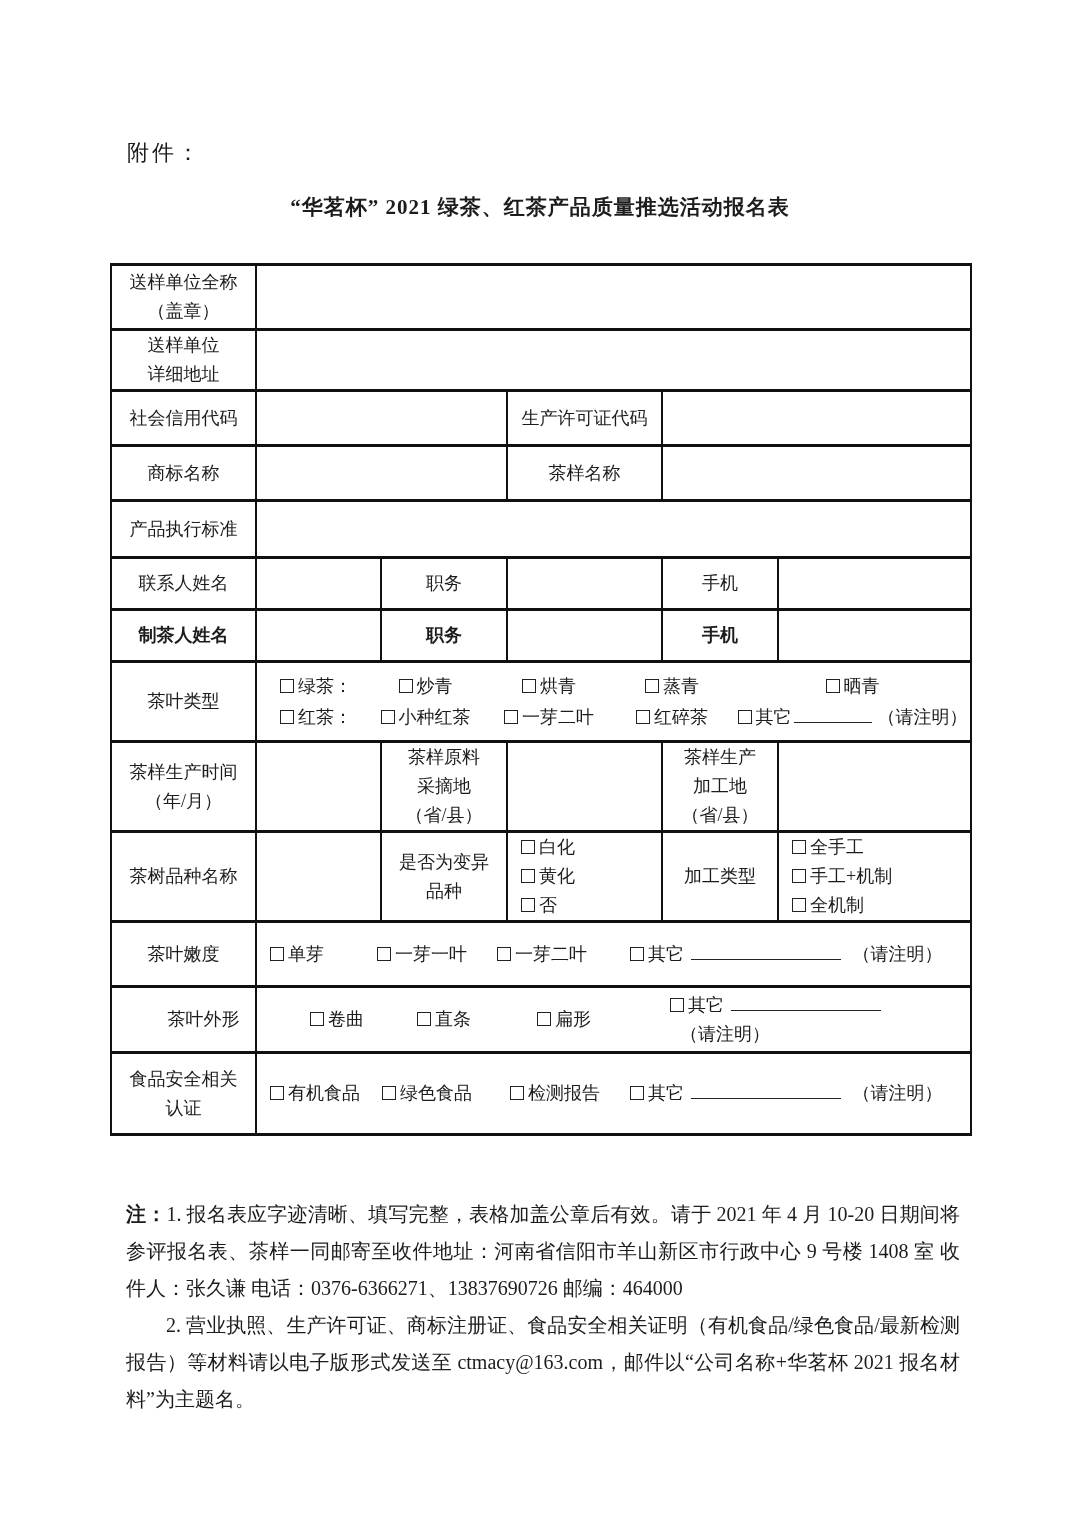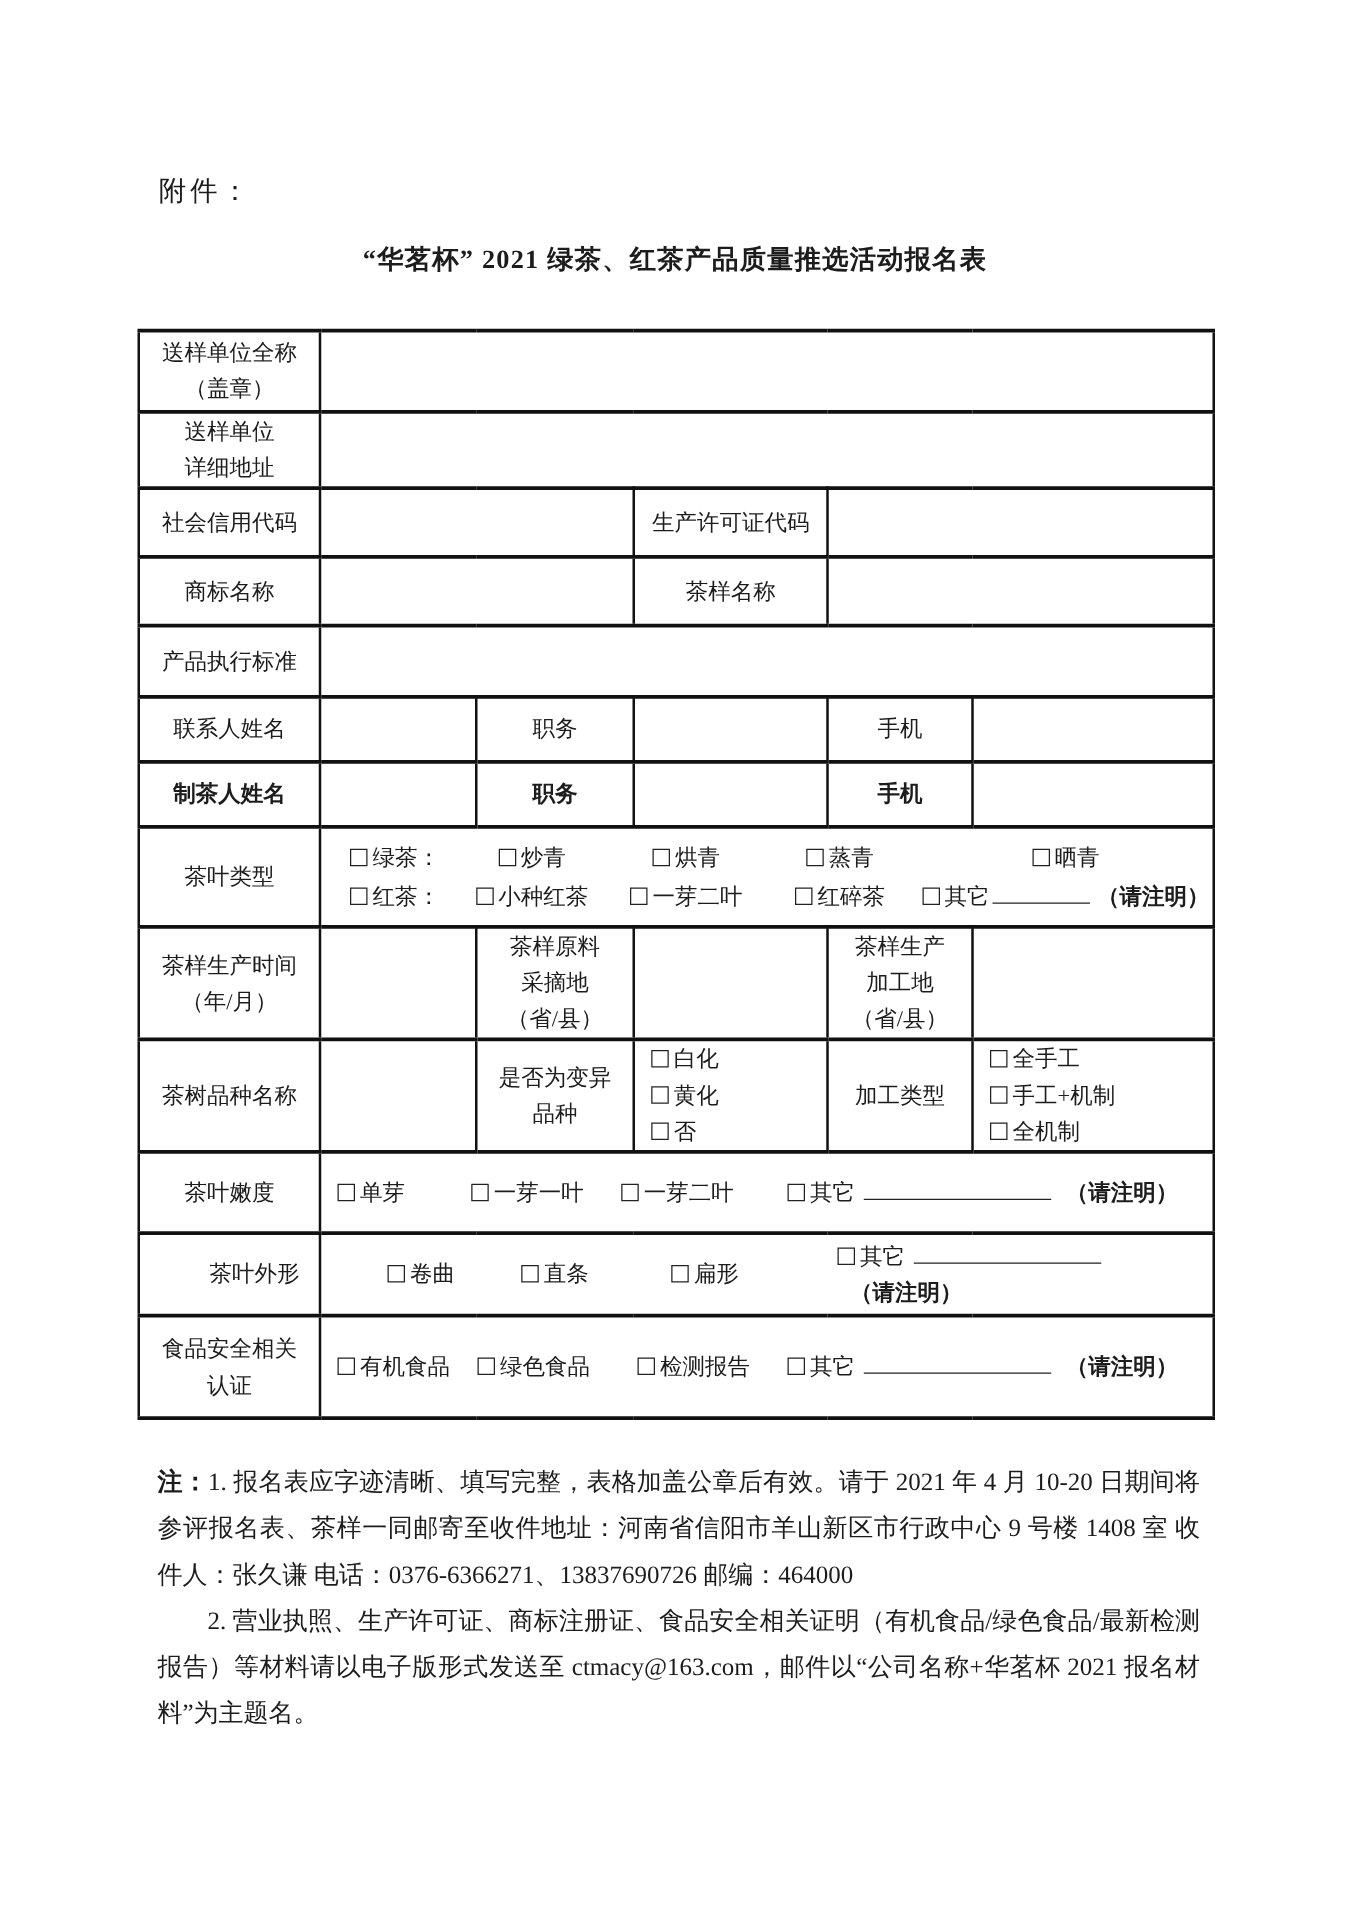--- a/index.html
+++ b/index.html
@@ -76,25 +76,25 @@
   .stack { padding-left: 13px; }
   .stack .opt { display: block; line-height: 29px; }
   .fill-line {
     display: inline-block;
     width: 150px;
     height: 5px;
     border-bottom: 1.5px solid #222;
     margin: 0 2px;
   }
   .fill-line.short { width: 78px; }
-  .note-label { margin-left: 10px; white-space: nowrap; font-weight: bold; }
+  .note-label { margin-left: 10px; white-space: nowrap; }
   .grid-a .note-label { margin-left: 4px; }
   .notes {
     position: absolute;
-    top: 1168px;
+    top: 1196px;
     left: 126px;
     width: 834px;
     font-size: 20px;
     line-height: 37px;
     text-align: justify;
   }
   .note-prefix { font-weight: bold; }
   .notes p.indent { text-indent: 2em; }
 </style>
 </head>

